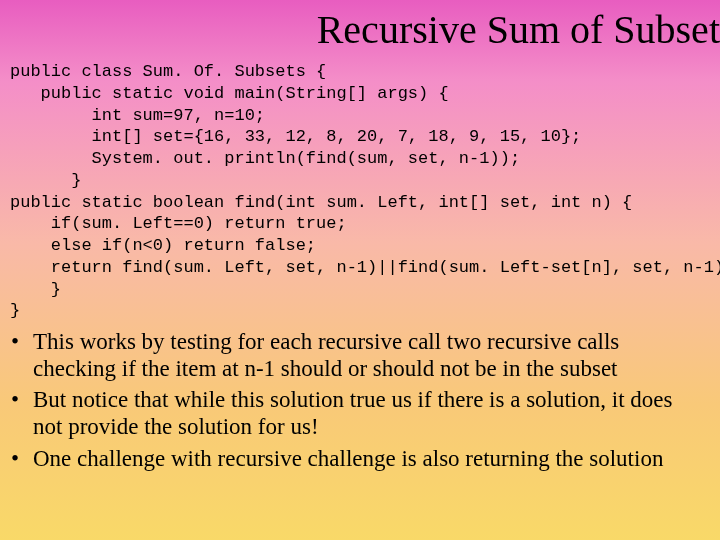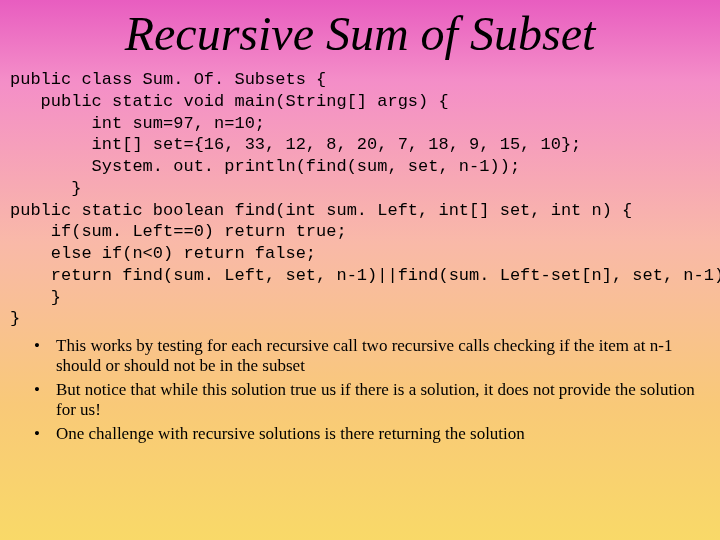--- a/index.html
+++ b/index.html
@@ -6,39 +6,38 @@
   html, body { width: 720px; height: 540px; overflow: hidden; }
   .slide {
     width: 720px;
     height: 540px;
     background: linear-gradient(180deg, #e85dc0 0%, #f48ec8 15%, #f9b9a8 45%, #f9c978 75%, #f9d968 100%);
     padding: 0;
     font-family: "Times New Roman", Times, serif;
     color: #000;
   }
   .title {
-    font-size: 48px;
-    text-align: center;
+    font-size: 40px;
+    text-align: right;
     font-weight: normal;
     padding-top: 6px;
     padding-bottom: 8px;
-    font-style: italic;
   }
   .code {
     font-family: "Courier New", Courier, monospace;
     font-size: 17px;
     line-height: 1.28;
     white-space: pre;
     padding-left: 10px;
     padding-bottom: 6px;
   }
   .bullets {
-    font-size: 17px;
+    font-size: 23px;
     line-height: 1.18;
-    padding-left: 56px;
+    padding-left: 33px;
     padding-right: 18px;
   }
   .bullets li {
     list-style: none;
     position: relative;
     margin-bottom: 4px;
   }
   .bullets li::before {
     content: "•";
     position: absolute;
@@ -59,15 +58,15 @@
       }
 public static boolean find(int sum. Left, int[] set, int n) {
     if(sum. Left==0) return true;
     else if(n&lt;0) return false;
     return find(sum. Left, set, n-1)||find(sum. Left-set[n], set, n-1);
     }
 }</div>
   <ul class="bullets">
     <li>This works by testing for each recursive call two recursive calls checking if the item at n-1 should or should not be in the subset</li>
     <li>But notice that while this solution true us if there is a solution, it does not provide the solution for us!</li>
-    <li>One challenge with recursive solutions is there returning the solution</li>
+    <li>One challenge with recursive challenge is also returning the solution</li>
   </ul>
 </div>
 
 </body></html>

